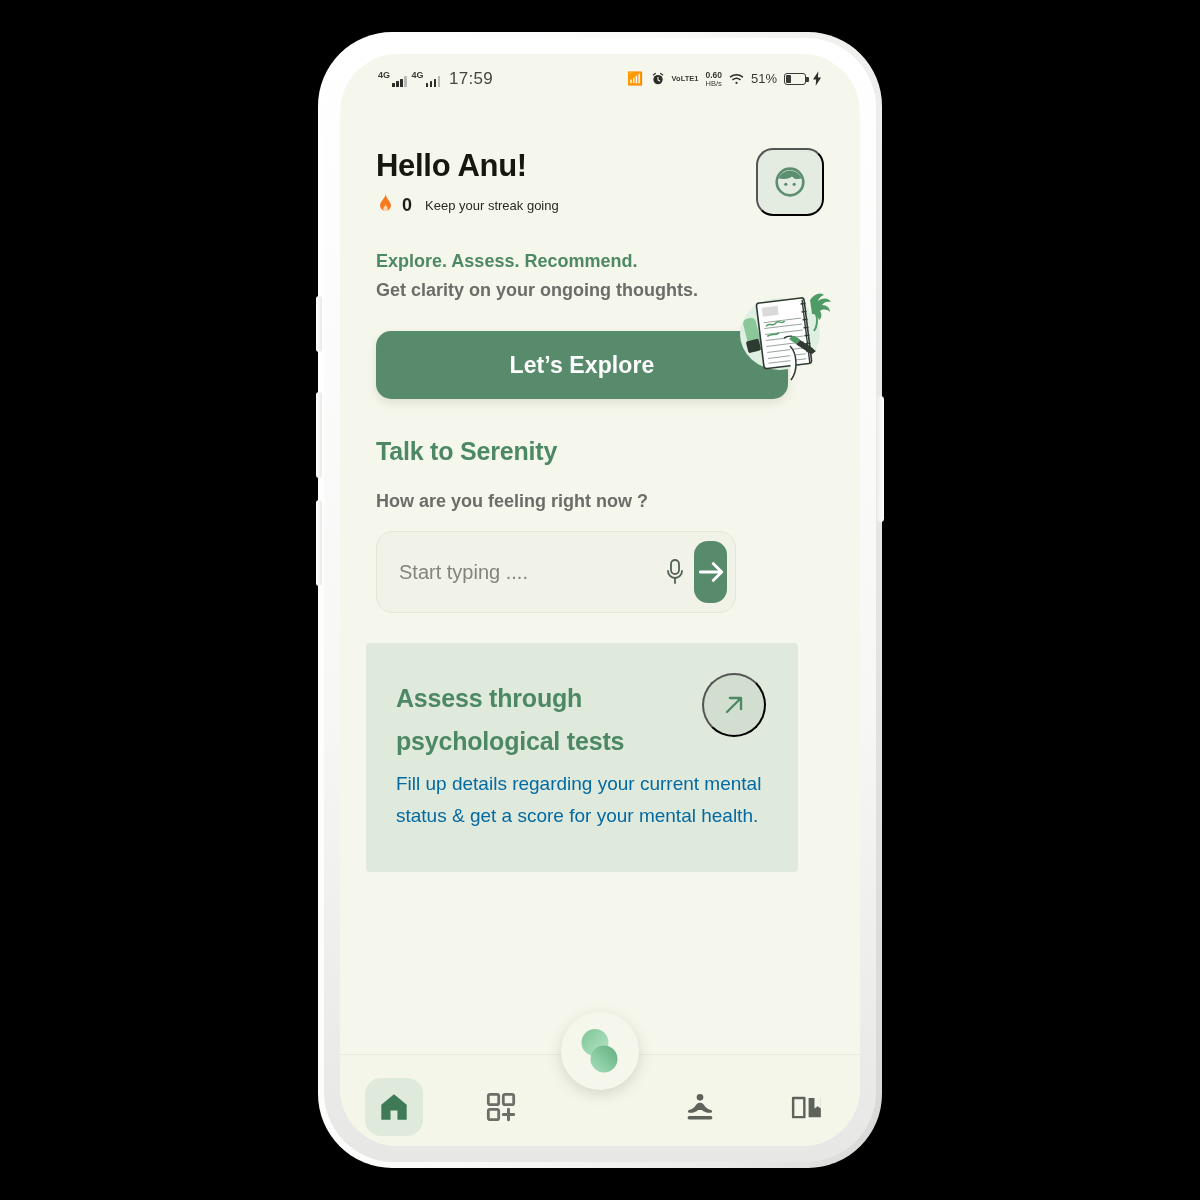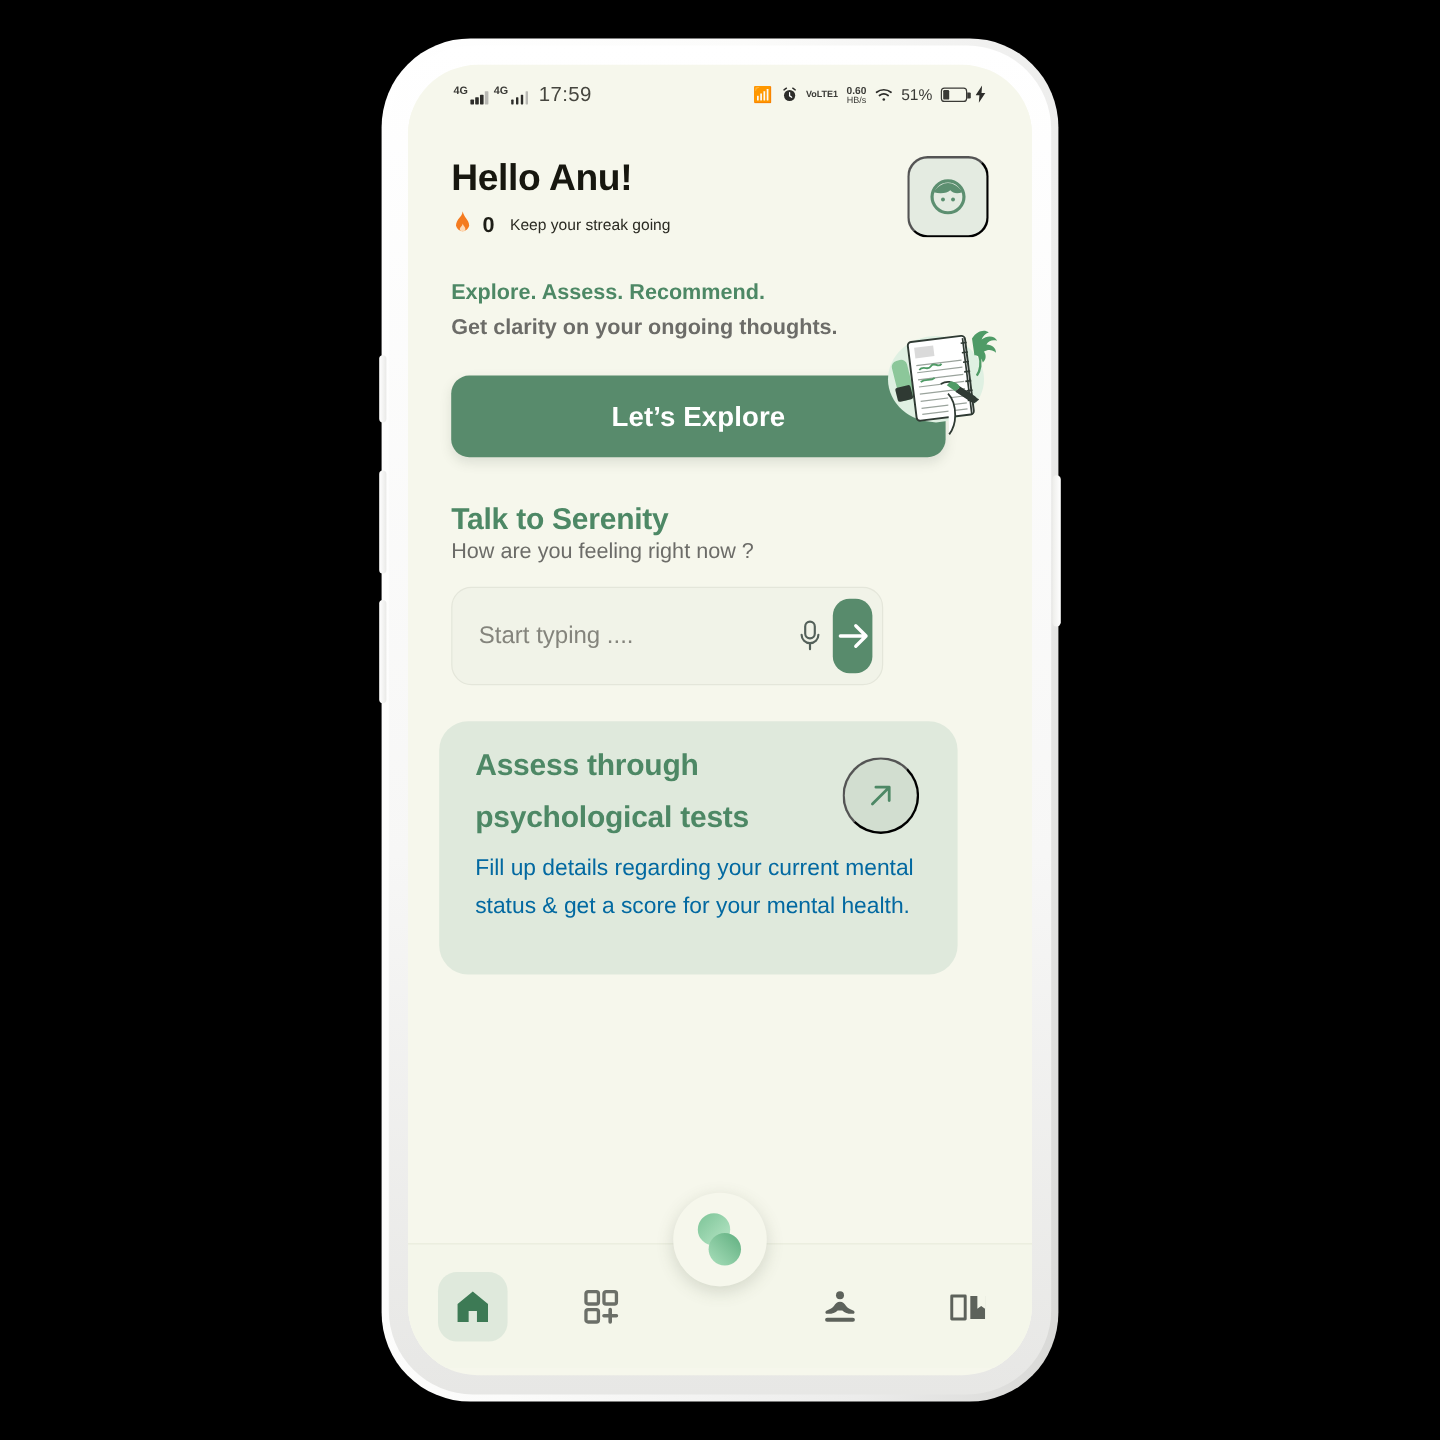--- a/index.html
+++ b/index.html
@@ -93,21 +93,21 @@
     border-radius: 3px; position: relative; display: flex; align-items: center; padding: 1.4px;
   }
   .batt::after {
     content: ""; position: absolute; right: -3.5px; top: 3px;
     width: 2.5px; height: 5px; background: #3a3a36; border-radius: 0 1px 1px 0;
   }
   .batt span { display:block; height: 100%; width: 28%; background: #3a3a36; border-radius: 1px; }
 
   
   .app {
-    position: absolute; left: 0; top: 38px;
+    position: absolute; left: 0; top: 56px;
     width: 520px; height: 1048px;
     background: #f6f7ec;
   }
   .scroll-area { position: absolute; left: 0; top: 0; width: 520px; height: 944px; }
 
   .header {
     display: flex; align-items: flex-start;
     padding: 38px 36px 0 36px;
   }
   .greet-title {
@@ -143,21 +143,21 @@
     width: 412px; height: 68px;
     background: #588b6c; color: #ffffff;
     border: none; border-radius: 15px;
     font-family: "Liberation Sans", sans-serif;
     font-size: 23px; font-weight: 700; letter-spacing: .1px;
     box-shadow: 0 4px 10px rgba(60,80,60,0.13);
   }
 
   .serenity { padding: 38px 36px 0 36px; }
   .serenity-title { font-size: 25px; font-weight: 700; color: #4d8865; letter-spacing: -.2px; }
-  .serenity-sub { font-size: 18px; font-weight: 400; color: #6c6c68; margin-top: 1px; }
+  .serenity-sub { font-size: 18px; font-weight: 700; color: #6c6c68; margin-top: 25px; }
 
   .input-wrap {
     margin: 19px 36px 0 36px;
     width: 360px; height: 82px;
     background: #f1f3e8; border: 1.5px solid #e4e6da;
     border-radius: 17px;
     display: flex; align-items: center; padding: 0 8px 0 22px;
   }
   .chat-input {
     flex: 1; border: none; outline: none; background: transparent;
@@ -167,22 +167,22 @@
   .chat-input::placeholder { color: #84847c; }
   .mic-btn { width: 34px; height: 34px; display:flex; align-items:center; justify-content:center; background:none; border:none; }
   .send-btn {
     width: 62px; height: 62px; margin-left: 8px;
     background: #588b6c; border: none; border-radius: 14px;
     display: flex; align-items: center; justify-content: center;
   }
 
   .assess-card {
     margin: 30px 26px 0 26px;
-    width: 432px; padding: 16px 30px 40px 30px;
-    background: #dfe9dc; border-radius: 24px;
+    width: 432px; padding: 34px 30px 40px 30px;
+    background: #dfe9dc; border-radius: 4px;
     position: relative;
   }
   .assess-title {
     font-size: 25px; font-weight: 700; color: #4d8865;
     line-height: 1.7; max-width: 300px; letter-spacing: -.2px;
   }
   .assess-desc {
     font-size: 19px; color: #0369a1; line-height: 1.68; margin-top: 6px;
   }
   .assess-arrow {

